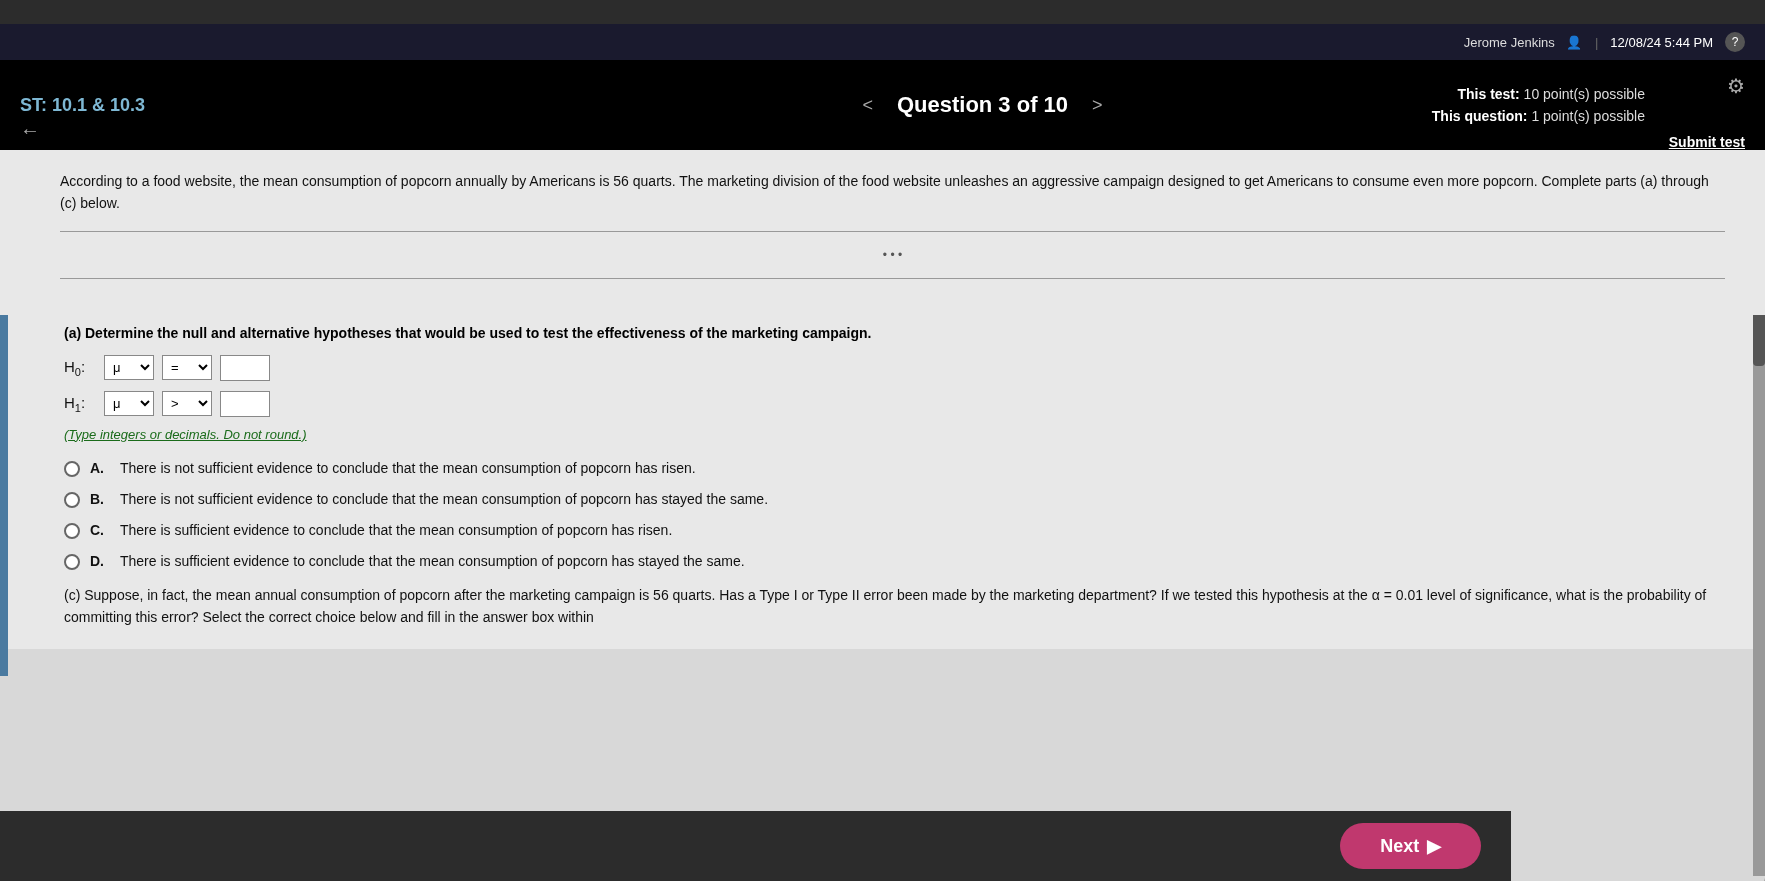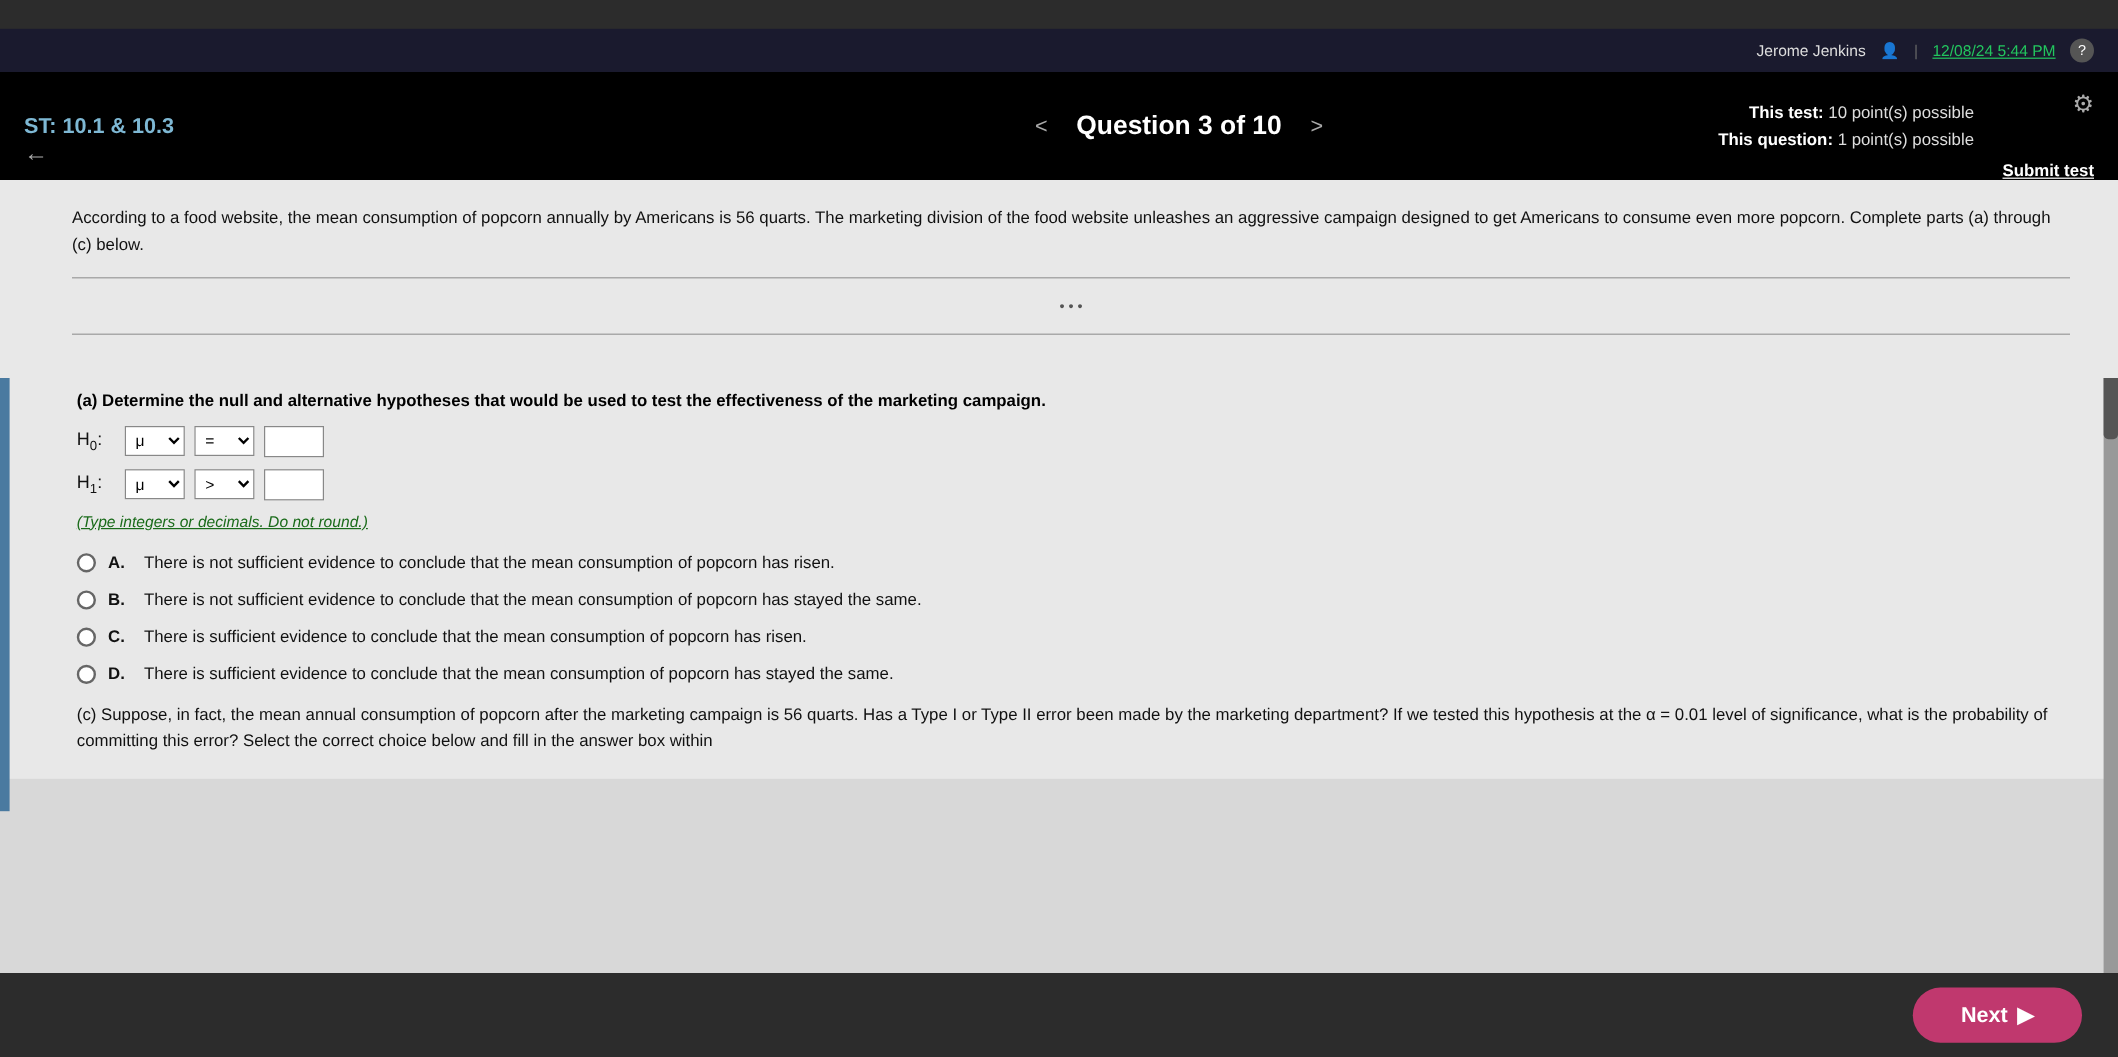--- a/index.html
+++ b/index.html
@@ -19,21 +19,21 @@
       align-items: center;
       justify-content: flex-end;
       padding: 6px 20px;
       font-size: 13px;
       gap: 12px;
       height: 36px;
       margin-top: 24px;
     }
     .top-bar .user-name { color: #ddd; font-weight: 500; }
     .top-bar .separator { color: #666; }
-    .top-bar .datetime { color: #22c55e; text-decoration: underline; }
+    .top-bar .datetime { color: #ffffff; }
     .top-bar .help-icon {
       width: 20px; height: 20px; border-radius: 50%;
       background: #555; color: #fff;
       display: flex; align-items: center; justify-content: center;
       font-size: 12px; cursor: pointer;
     }
 
     
     .nav-bar {
       background: #000000;
@@ -238,21 +238,21 @@
     
     .bottom-bar {
       background: #2c2c2c;
       display: flex;
       align-items: center;
       justify-content: flex-end;
       padding: 14px 30px;
       height: 70px;
       position: fixed;
       bottom: 0;
-      width: 1765px;
+      width: 1511px;
     }
 
     .next-button {
       background: #c0386e;
       color: #fff;
       border: none;
       border-radius: 24px;
       padding: 12px 40px;
       font-size: 18px;
       font-weight: bold;

